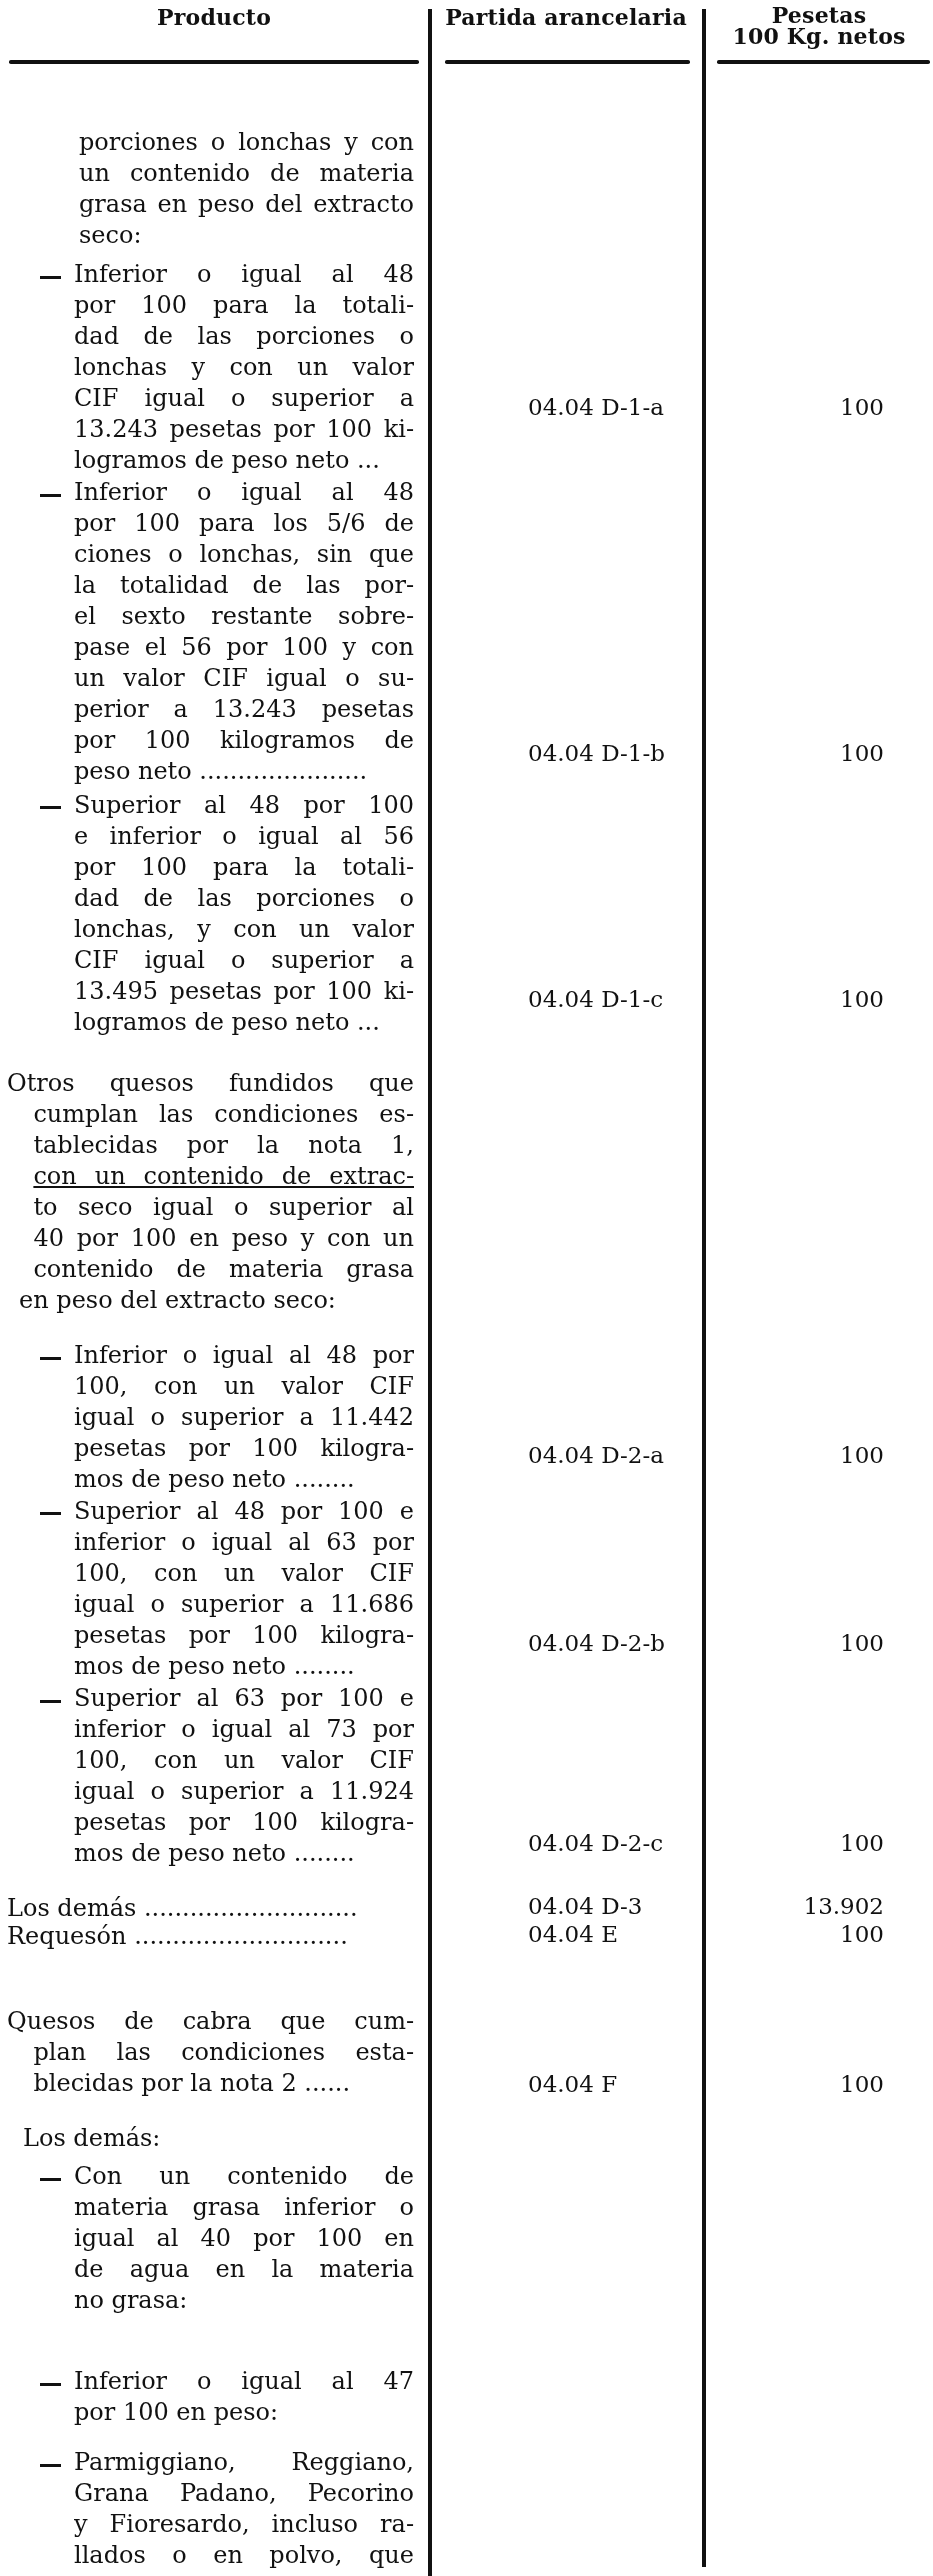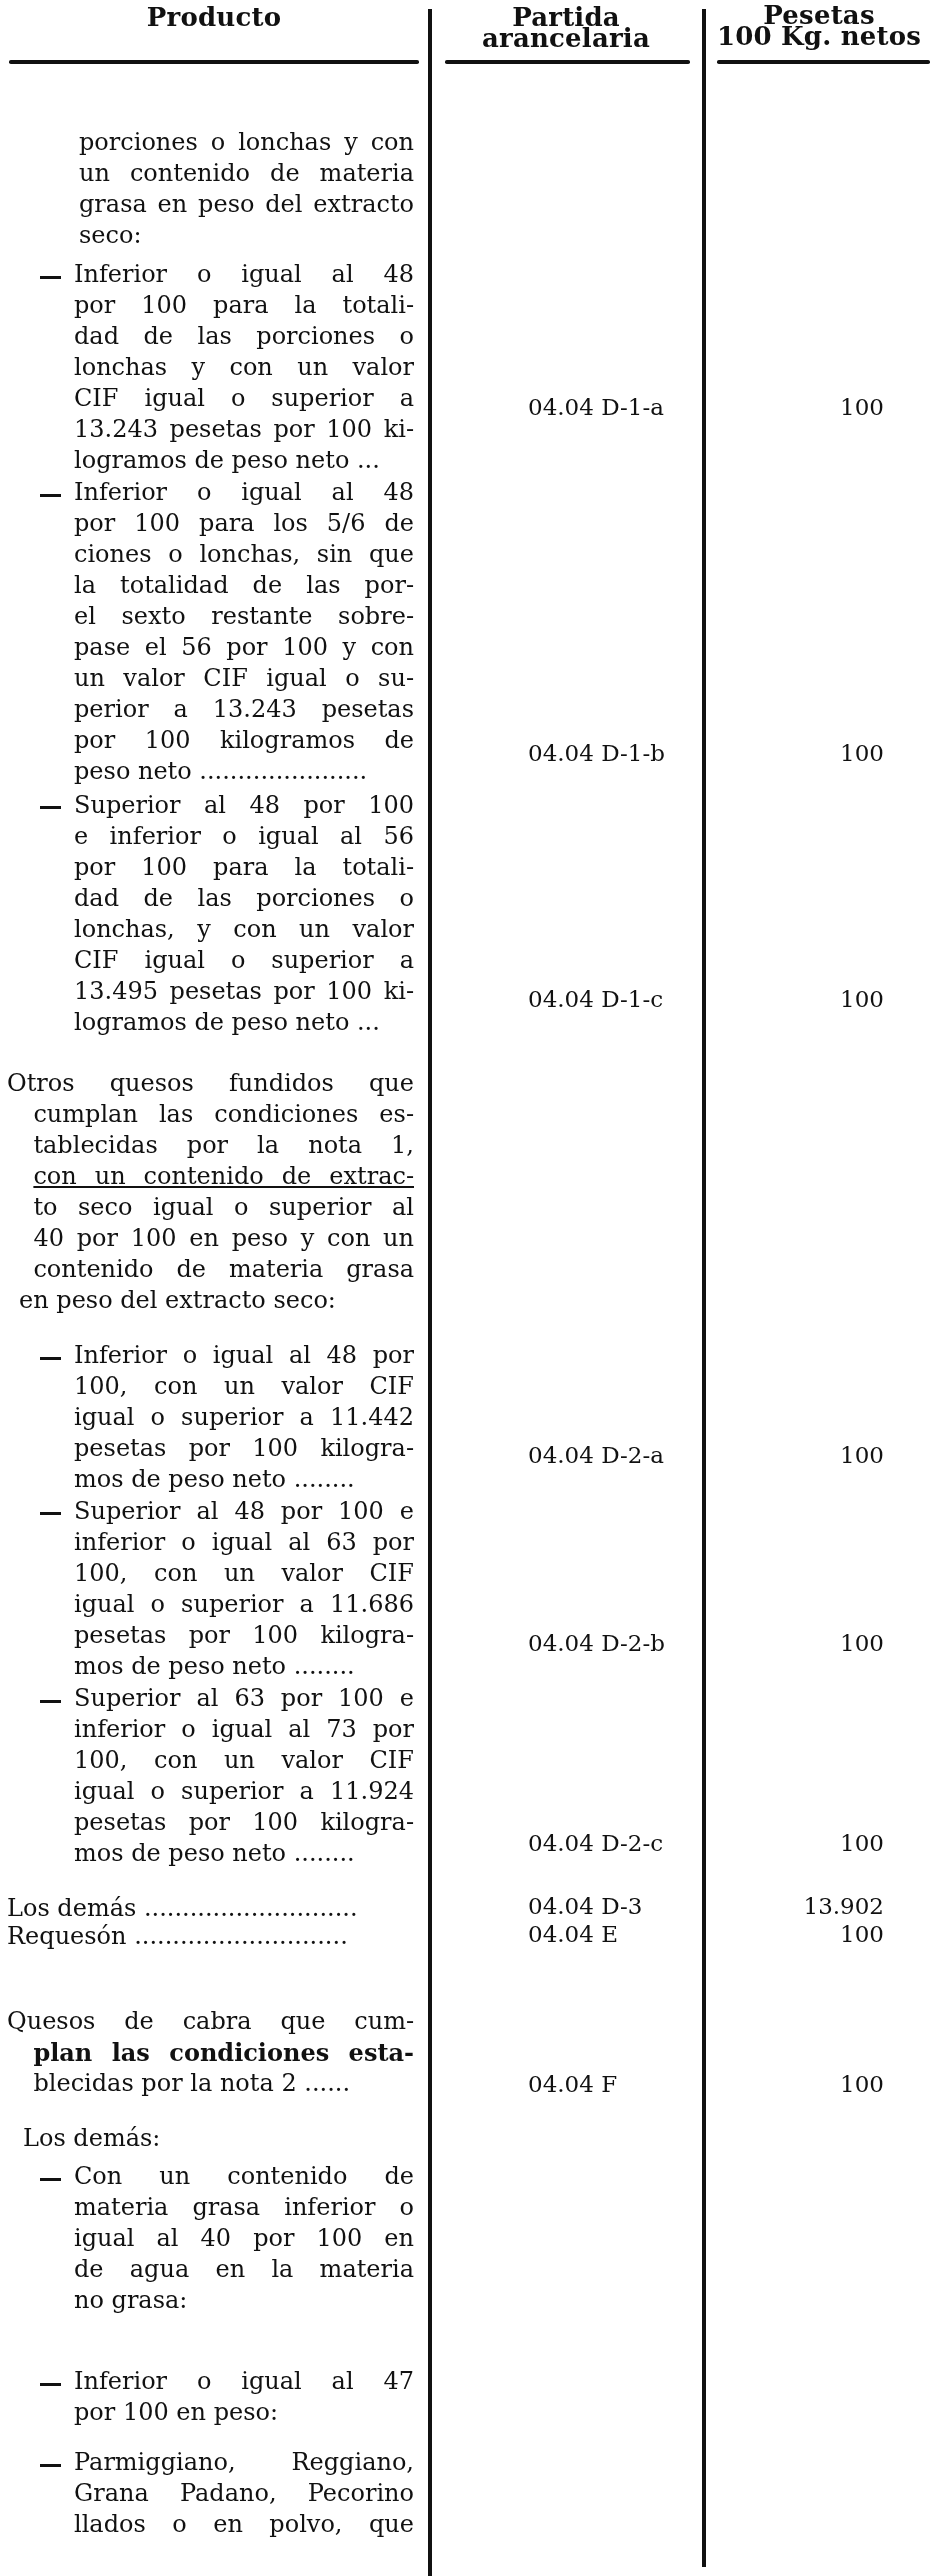--- a/index.html
+++ b/index.html
@@ -5,21 +5,21 @@
   html, body { margin: 0; padding: 0; background: #ffffff; }
   body {
     width: 933px; height: 2576px; position: relative; overflow: hidden;
     font-family: "DejaVu Serif", "Liberation Serif", serif;
     color: #111111;
   }
   .page { position: absolute; left: 0; top: 0; width: 933px; height: 2576px; }
   .vline { position: absolute; top: 8.8px; width: 3.5px; background: #111; }
   .vline.v1 { left: 428px; height: 2567px; }
   .vline.v2 { left: 702px; height: 2558px; }
-  .hdr { position: absolute; font-size: 26px; font-weight: bold; text-align: center; line-height: 21px; letter-spacing: 0.2px; }
+  .hdr { position: absolute; font-size: 22px; font-weight: bold; text-align: center; line-height: 21px; letter-spacing: 0.2px; }
   .hdr.h1 { left: 0; width: 428px; top: 7px; }
   .hdr.h2 { left: 431px; width: 270px; top: 7px; }
   .hdr.h3 { left: 705px; width: 228px; top: 5.3px; }
   .hrule { position: absolute; top: 60px; height: 3.5px; background: #111; border-radius: 1.8px; }
   .hrule.r1 { left: 8.8px; width: 410px; }
   .hrule.r2 { left: 445px; width: 245px; }
   .hrule.r3 { left: 717px; width: 213px; }
 
   .block { position: absolute; left: 0; width: 423px; font-size: 24px; line-height: 31px; }
   .line { white-space: pre; text-align: justify; text-align-last: justify; display: block; height: 31px; overflow: hidden; }
@@ -149,21 +149,21 @@
   <div class="val" style="top:1893px;">13.902</div>
 
   <div class="block" style="top:1921px; left:7px; width:407px;">
     <span class="line last">Requesón ............................</span>
   </div>
   <div class="code" style="top:1921px;">04.04 E</div>
   <div class="val" style="top:1921px;">100</div>
 
   <div class="block" style="top:2006px; left:7px; width:407px;">
     <span class="line">Quesos de cabra que cum-</span>
-    <span class="line" style="margin-left:26.4px;font-weight:bold;">plan las condiciones esta-</span>
+    <span class="line" style="margin-left:26.4px;">plan las condiciones esta-</span>
     <span class="line last" style="margin-left:26.4px;">blecidas por la nota 2 ......</span>
   </div>
   <div class="code" style="top:2071px;">04.04 F</div>
   <div class="val" style="top:2071px;">100</div>
 
   <div class="block" style="top:2123px; left:23px; width:407px;">
     <span class="line last">Los demás:</span>
   </div>
 
   <div class="dash" style="top:2178px; left:40px;"></div>
@@ -178,17 +178,18 @@
   <div class="dash" style="top:2383px; left:40px;"></div>
   <div class="block" style="top:2366px; left:74px; width:340px;">
     <span class="line">Inferior o igual al 47</span>
     <span class="line last">por 100 en peso:</span>
   </div>
 
   <div class="dash" style="top:2464px; left:40px;"></div>
   <div class="block" style="top:2447px; left:74px; width:340px;">
     <span class="line">Parmiggiano, Reggiano,</span>
     <span class="line">Grana Padano, Pecorino</span>
+    <span class="line">y Fioresardo, incluso ra-</span>
     <span class="line">llados o en polvo, que</span>
   </div>
 
 </div>
 
 
 </body></html>

